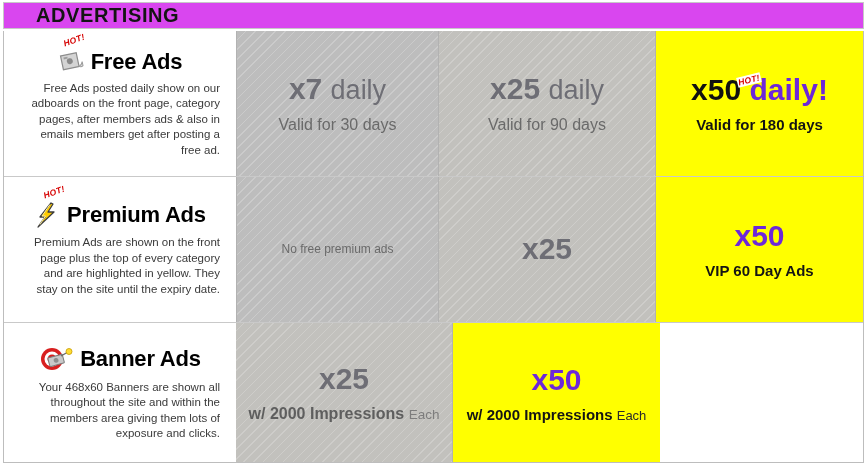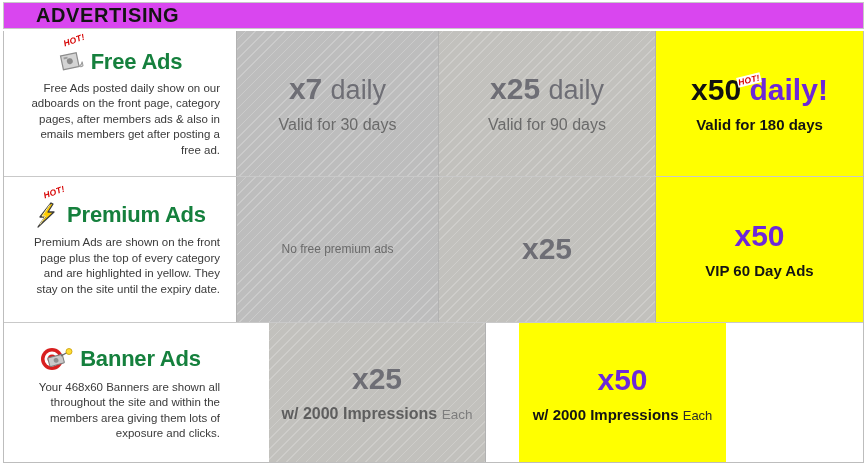--- a/index.html
+++ b/index.html
@@ -58,21 +58,21 @@
   }
   .row {
     display: flex;
     box-sizing: border-box;
     border-bottom: 1px solid #c9c9c9;
     position: relative;
   }
   .row:last-child { border-bottom: none; }
   .row-1 { height: 146px; }
   .row-2 { height: 147px; }
-  .row-3 { height: 139px; gap: 33px; }
+  .row-3 { height: 139px; }
 
   
   .cell {
     box-sizing: border-box;
     display: flex;
     flex-direction: column;
     align-items: center;
     justify-content: center;
     position: relative;
     overflow: hidden;
@@ -105,21 +105,21 @@
     align-items: center;
     justify-content: center;
     gap: 7px;
     position: relative;
     margin-bottom: 6px;
     width: 100%;
   }
   .desc-title {
     font-size: 22px;
     font-weight: bold;
-    color: #15803d;
+    color: #000000;
     letter-spacing: -0.2px;
     white-space: nowrap;
   }
   .desc-body {
     font-size: 11.5px;
     line-height: 15.5px;
     color: #3a3a3a;
     text-align: right;
     padding: 0 16px;
     font-family: "Liberation Sans", sans-serif;

